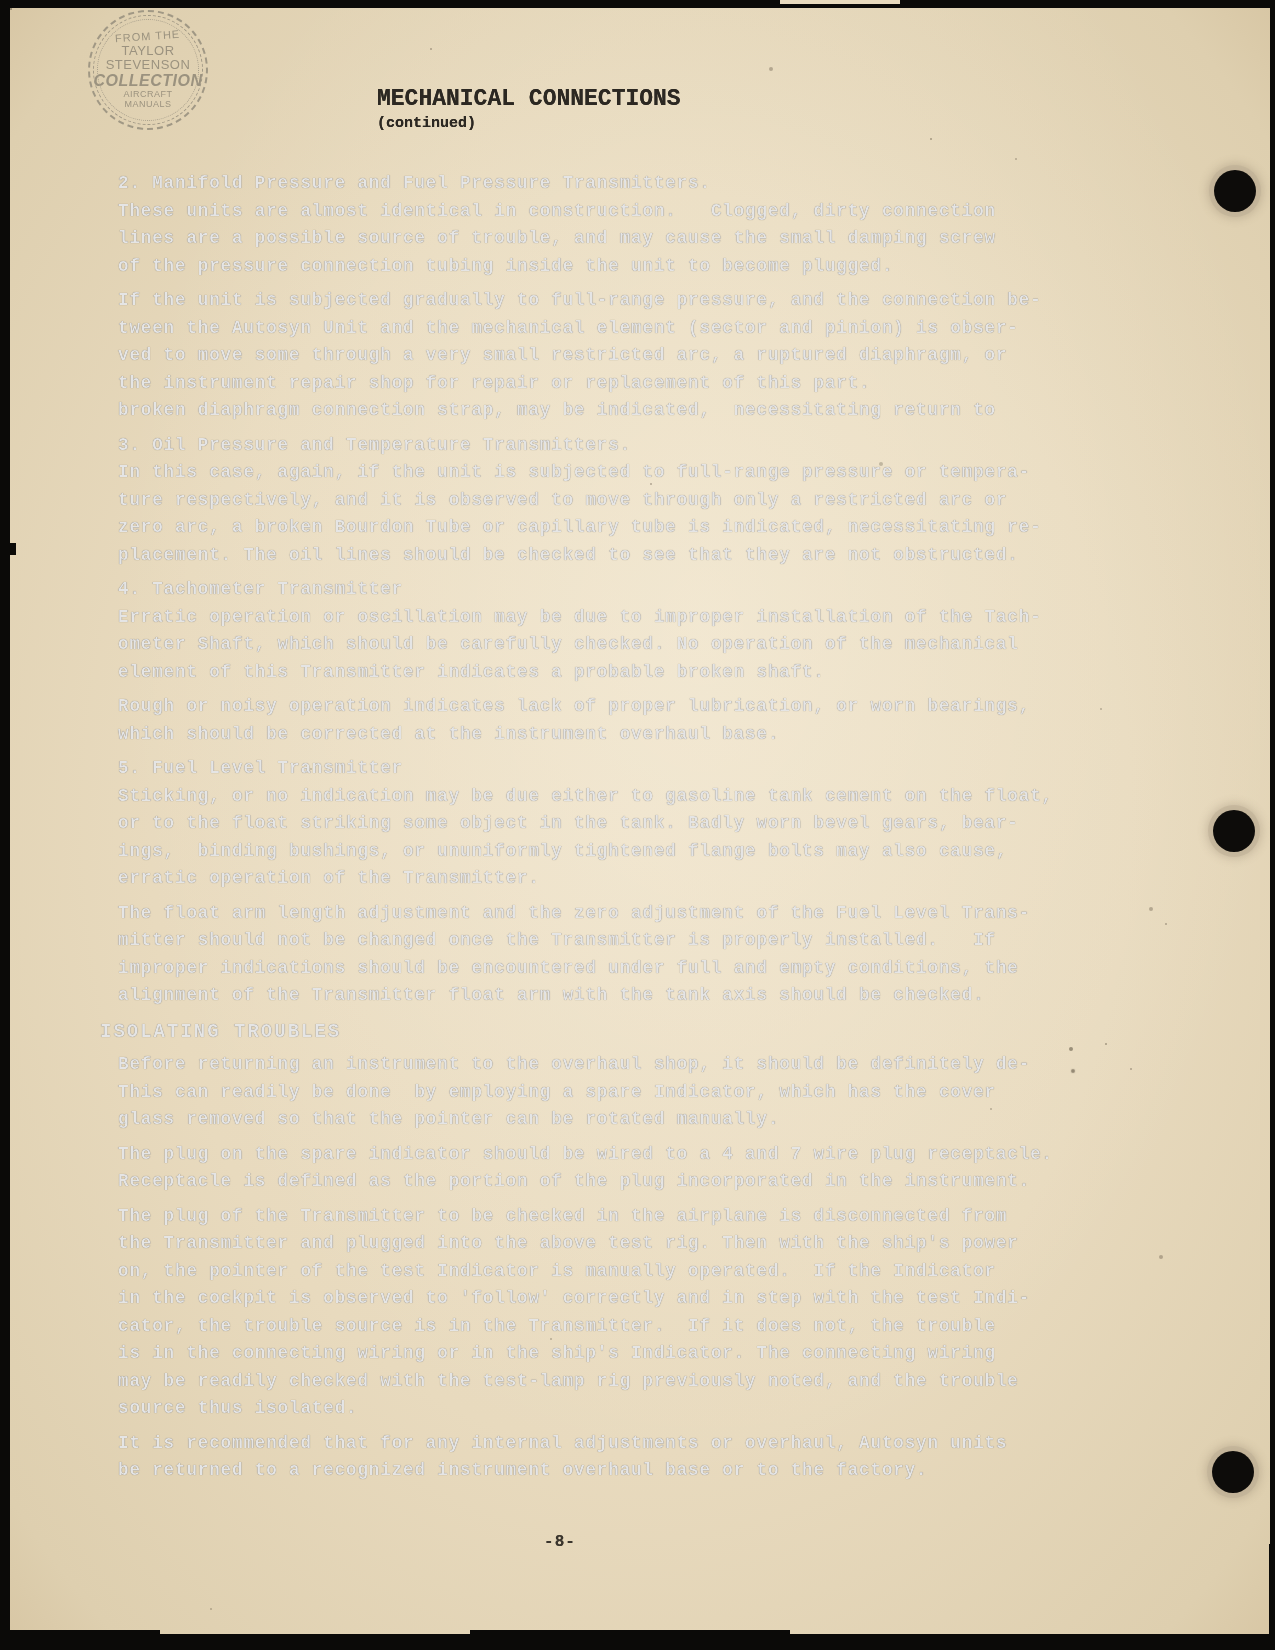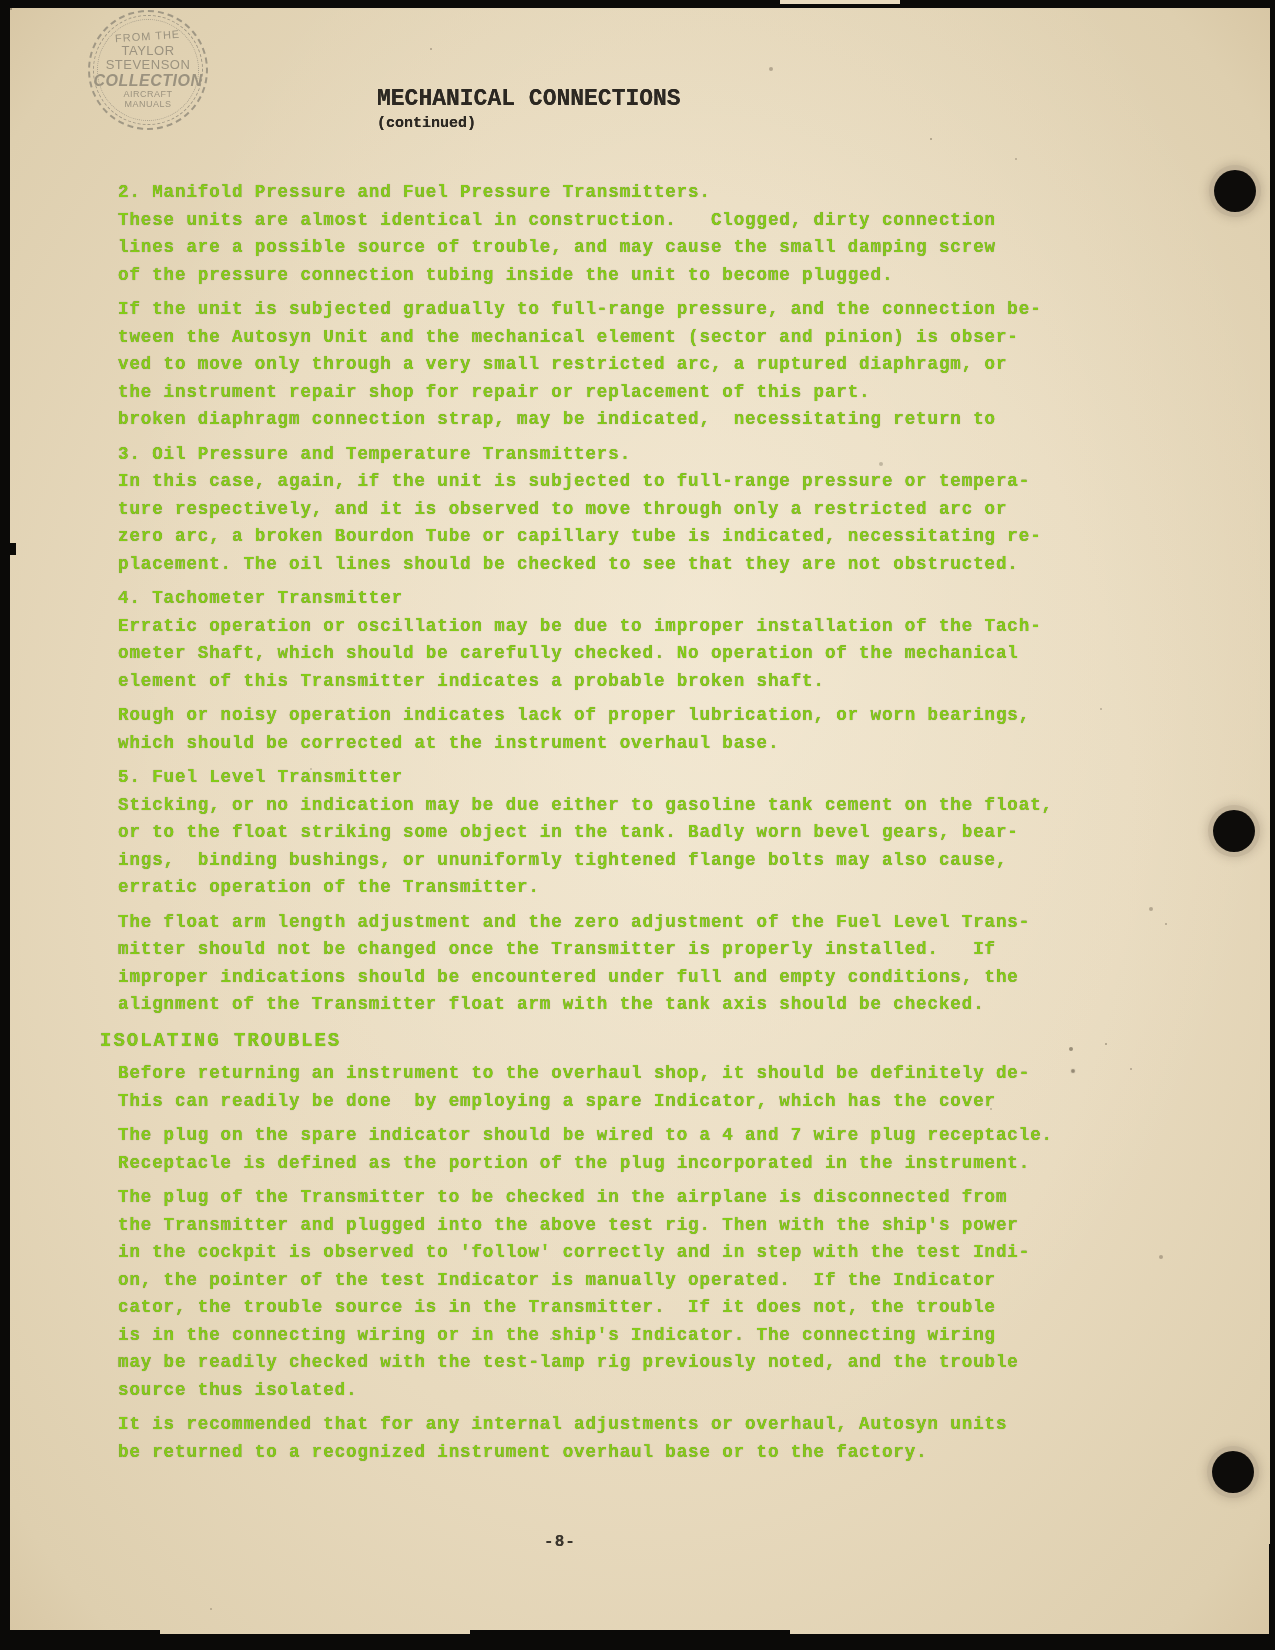--- a/index.html
+++ b/index.html
@@ -59,21 +59,21 @@
   .stamp .s-name{font-size:13px;letter-spacing:.5px;}
   .stamp .s-coll{font-size:16px;font-weight:bold;letter-spacing:.5px;margin:1px 0;font-style:italic;}
   .stamp .s-sub{font-size:9px;letter-spacing:.5px;}
   
   .title-wrap{position:absolute;left:377px;top:86px;width:340px;text-align:left;color:#2c2822;}
   .doc-title{font-size:23px;font-weight:bold;letter-spacing:0px;transform:scaleY(1.04);
     text-shadow:0 0 .6px #2c2822;}
   .doc-subtitle{font-size:15px;font-weight:bold;margin-top:3px;text-shadow:0 0 .5px #2c2822;}
   
   .body-text{
-    position:absolute;left:118px;top:173px;width:940px;color:#84cc16;
+    position:absolute;left:118px;top:164px;width:940px;color:#e5e5e5;
     font-size:17.5px;font-weight:bold;letter-spacing:.9px;
     text-shadow:0 0 .7px rgba(40,35,28,.75);
   }
   .blk-heading{line-height:27.5px;white-space:pre;margin-top:6px;}
   .blk-paragraph{margin:0 0 7px 0;}
   .blk-paragraph .ln{line-height:27.5px;white-space:pre;}
   .blk-center_heading{line-height:27.5px;text-align:left;margin:9px 0 5px 0;
     font-size:19px;letter-spacing:2px;transform:translateX(-18px) scaleY(1.03);}
   
   .page-num{position:absolute;left:430px;top:1533px;width:260px;text-align:center;
@@ -114,21 +114,21 @@
 <div class="body-text" id="body-text">
     <div class="blk-heading">2. Manifold Pressure and Fuel Pressure Transmitters.</div>
     <div class="blk-paragraph">
       <div class="ln">These units are almost identical in construction.   Clogged, dirty connection</div>
       <div class="ln">lines are a possible source of trouble, and may cause the small damping screw</div>
       <div class="ln">of the pressure connection tubing inside the unit to become plugged.</div>
     </div>
     <div class="blk-paragraph">
       <div class="ln">If the unit is subjected gradually to full-range pressure, and the connection be-</div>
       <div class="ln">tween the Autosyn Unit and the mechanical element (sector and pinion) is obser-</div>
-      <div class="ln">ved to move only through a very small restricted arc, a ruptured diaphragm, or</div>
+      <div class="ln">ved to move some through a very small restricted arc, a ruptured diaphragm, or</div>
       <div class="ln">the instrument repair shop for repair or replacement of this part.</div>
       <div class="ln">broken diaphragm connection strap, may be indicated,  necessitating return to</div>
     </div>
     <div class="blk-heading">3. Oil Pressure and Temperature Transmitters.</div>
     <div class="blk-paragraph">
       <div class="ln">In this case, again, if the unit is subjected to full-range pressure or tempera-</div>
       <div class="ln">ture respectively, and it is observed to move through only a restricted arc or</div>
       <div class="ln">zero arc, a broken Bourdon Tube or capillary tube is indicated, necessitating re-</div>
       <div class="ln">placement. The oil lines should be checked to see that they are not obstructed.</div>
     </div>
@@ -152,30 +152,31 @@
     <div class="blk-paragraph">
       <div class="ln">The float arm length adjustment and the zero adjustment of the Fuel Level Trans-</div>
       <div class="ln">mitter should not be changed once the Transmitter is properly installed.   If</div>
       <div class="ln">improper indications should be encountered under full and empty conditions, the</div>
       <div class="ln">alignment of the Transmitter float arm with the tank axis should be checked.</div>
     </div>
     <div class="blk-center_heading">ISOLATING TROUBLES</div>
     <div class="blk-paragraph">
       <div class="ln">Before returning an instrument to the overhaul shop, it should be definitely de-</div>
       <div class="ln">This can readily be done  by employing a spare Indicator, which has the cover</div>
+      <div class="ln">glass removed so that the pointer can be rotated manually.</div>
     </div>
     <div class="blk-paragraph">
       <div class="ln">The plug on the spare indicator should be wired to a 4 and 7 wire plug receptacle.</div>
       <div class="ln">Receptacle is defined as the portion of the plug incorporated in the instrument.</div>
     </div>
     <div class="blk-paragraph">
       <div class="ln">The plug of the Transmitter to be checked in the airplane is disconnected from</div>
       <div class="ln">the Transmitter and plugged into the above test rig. Then with the ship's power</div>
+      <div class="ln">on, the pointer of the test Indicator is manually operated.  If the Indicator</div>
       <div class="ln">in the cockpit is observed to 'follow' correctly and in step with the test Indi-</div>
-      <div class="ln">on, the pointer of the test Indicator is manually operated.  If the Indicator</div>
       <div class="ln">cator, the trouble source is in the Transmitter.  If it does not, the trouble</div>
       <div class="ln">is in the connecting wiring or in the ship's Indicator. The connecting wiring</div>
       <div class="ln">may be readily checked with the test-lamp rig previously noted, and the trouble</div>
       <div class="ln">source thus isolated.</div>
     </div>
     <div class="blk-paragraph">
       <div class="ln">It is recommended that for any internal adjustments or overhaul, Autosyn units</div>
       <div class="ln">be returned to a recognized instrument overhaul base or to the factory.</div>
     </div>
   </div>

